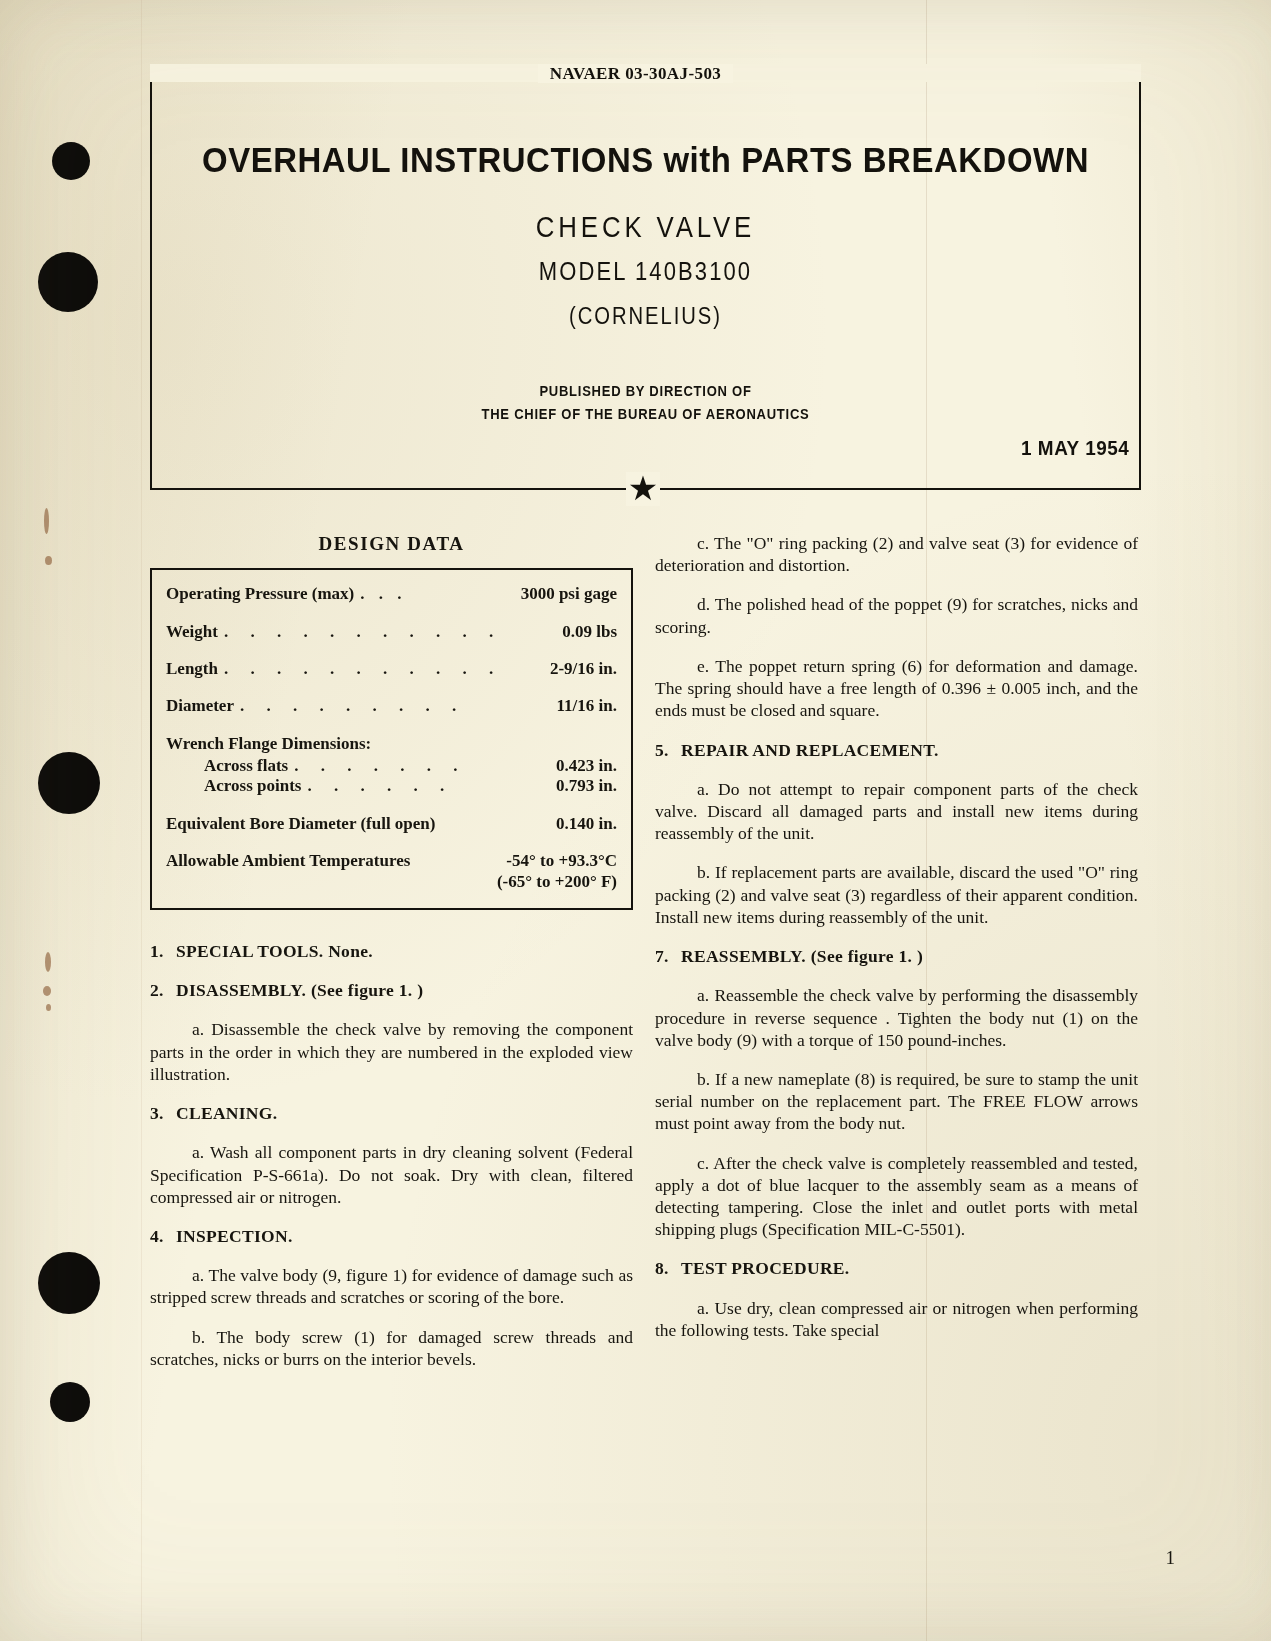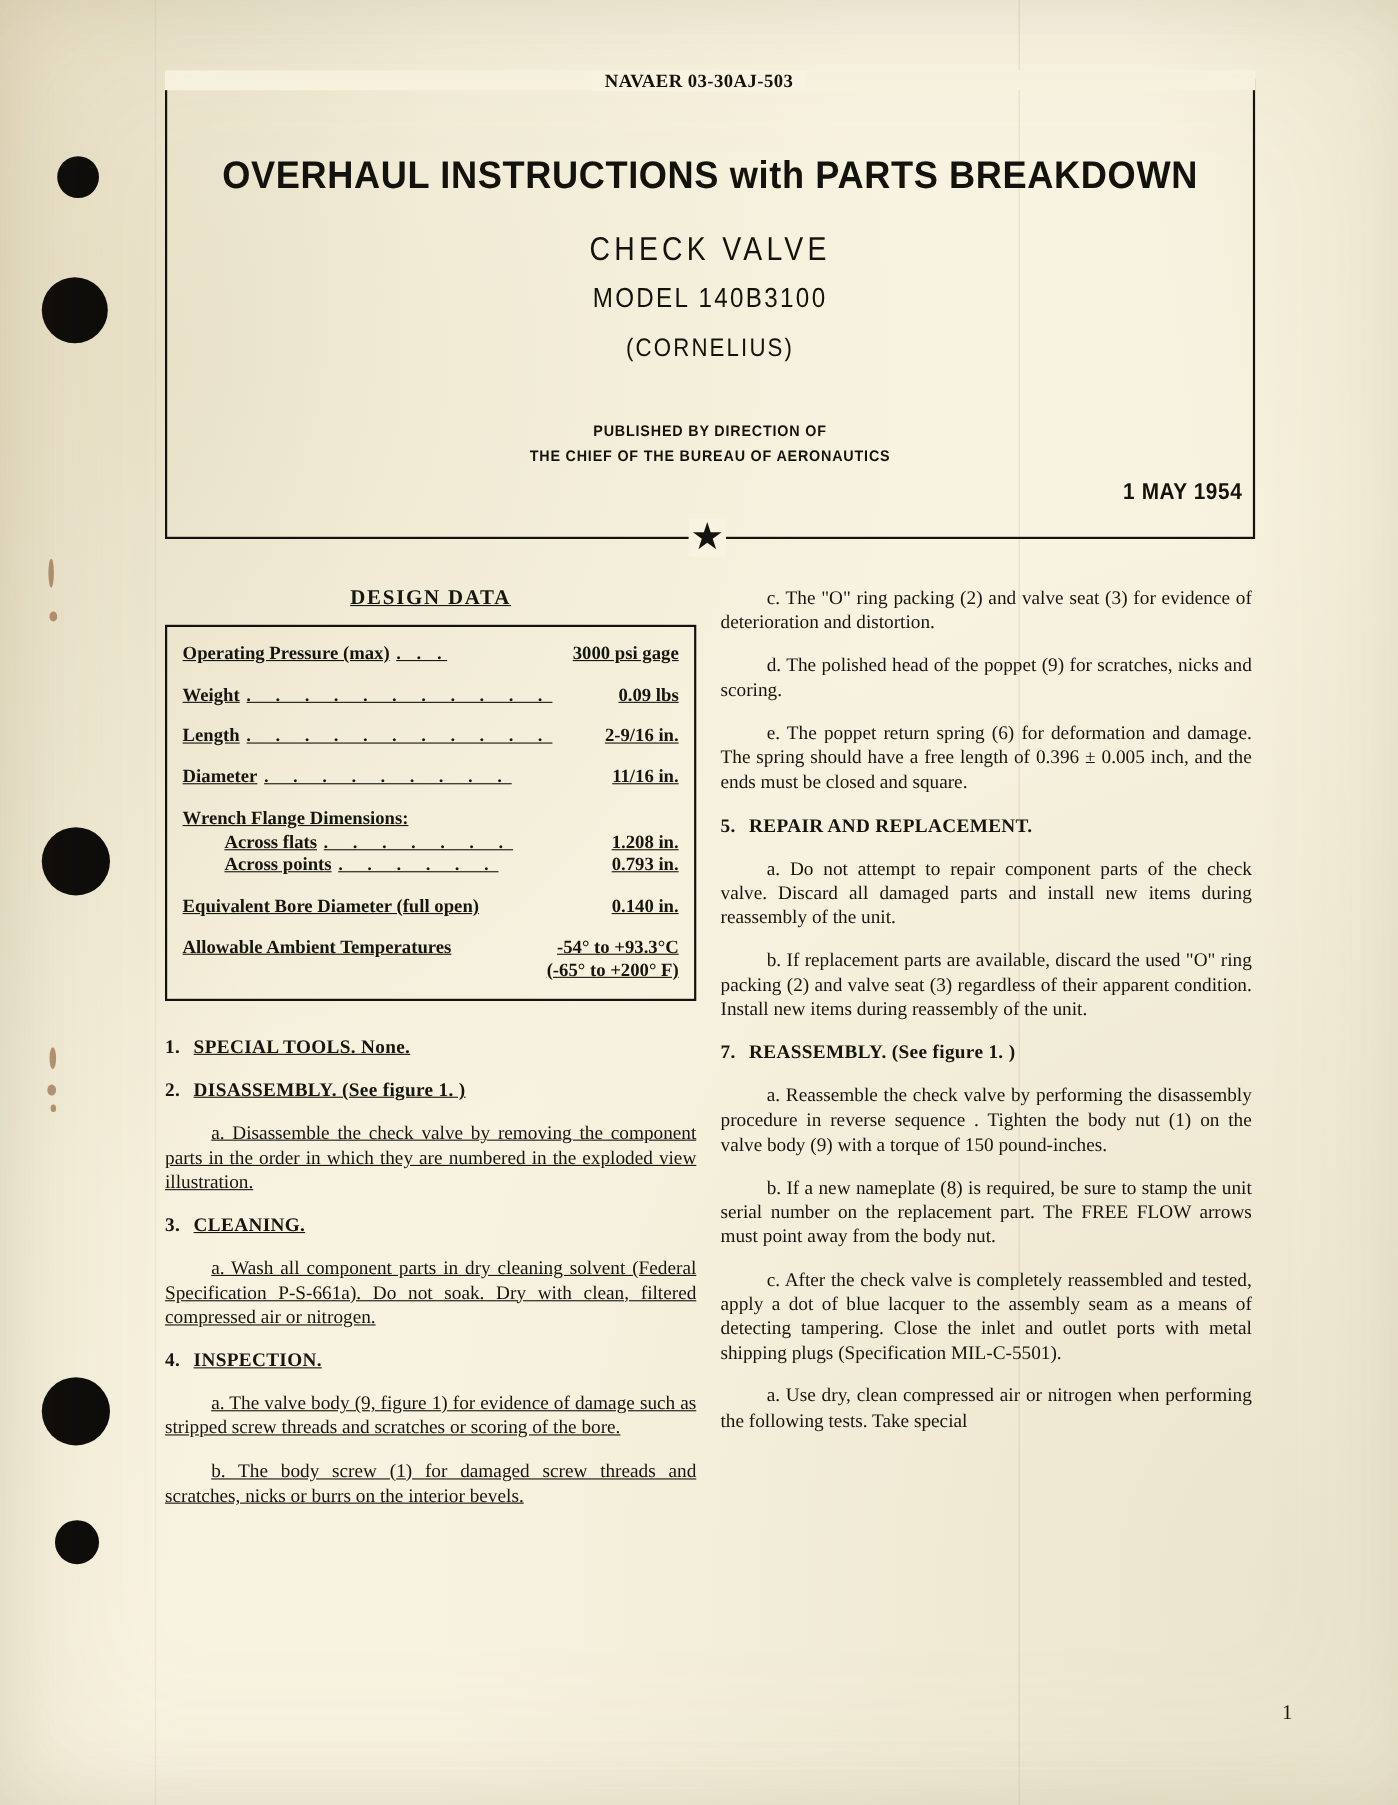--- a/index.html
+++ b/index.html
@@ -178,21 +178,21 @@
   
   .col {
     position: absolute;
     top: 532px;
     width: 483px;
     font-family: "Liberation Serif", serif;
     font-size: 17.5px;
     line-height: 1.27;
     color: #17150f;
   }
-  .col-left  { left: 150px; text-decoration: underline; }
+  .col-left  { left: 150px; }
   .col-right { left: 655px; }
 
   .dd-title {
     text-align: center;
     font-weight: bold;
     font-size: 19px;
     letter-spacing: 1.6px;
     margin-bottom: 12px;
   }
   .dd-box {
@@ -322,21 +322,21 @@
         <span class="dd-label">Diameter</span>
         <span class="dd-lead">.  .  .  .  .  .  .  .  .</span>
         <span class="dd-val">11/16 in.</span>
       </div>
 
       <div class="dd-block">
         <div class="dd-head2">Wrench Flange Dimensions:</div>
         <div class="dd-sub dd-indent">
           <span class="dd-label">Across flats</span>
           <span class="dd-lead">.  .  .  .  .  .  .</span>
-          <span class="dd-val">1.208 in.</span>
+          <span class="dd-val">0.423 in.</span>
         </div>
         <div class="dd-sub dd-indent">
           <span class="dd-label">Across points</span>
           <span class="dd-lead">.  .  .  .  .  .</span>
           <span class="dd-val">0.793 in.</span>
         </div>
       </div>
 
       <div class="dd-row">
         <span class="dd-label">Equivalent Bore Diameter (full open)</span>
@@ -393,20 +393,23 @@
     <p class="body">b.  If replacement parts are available, discard the used "O" ring packing (2) and valve seat (3) regardless of their apparent condition.  Install new items during reassembly of the unit.</p>
 
 
     <p class="head">
       <span class="num">7.</span><span>REASSEMBLY.  (See figure 1. )</span>
     </p>
     <p class="body">a.  Reassemble the check valve by performing the disassembly procedure in reverse sequence . Tighten the body nut (1) on the valve body (9) with a torque of 150 pound-inches.</p>
     <p class="body">b.  If a new nameplate (8) is required, be sure to stamp the unit serial number on the replacement part. The FREE FLOW arrows must point away from the body nut.</p>
     <p class="body">c.  After the check valve is completely reassembled and tested, apply a dot of blue lacquer to the assembly seam as a means of detecting tampering. Close the inlet and outlet ports with metal shipping plugs (Specification MIL-C-5501).</p>
 
+    <p class="head">
+      <span class="num">8.</span><span>TEST PROCEDURE.</span>
+    </p>
     <p class="body">a.  Use dry, clean compressed air or nitrogen when performing the following tests.  Take special</p>
 
   </div>
 
   <div class="page-num">1</div>
 
   <div class="edge-shade"></div>
 </div>
 
 </body></html>

